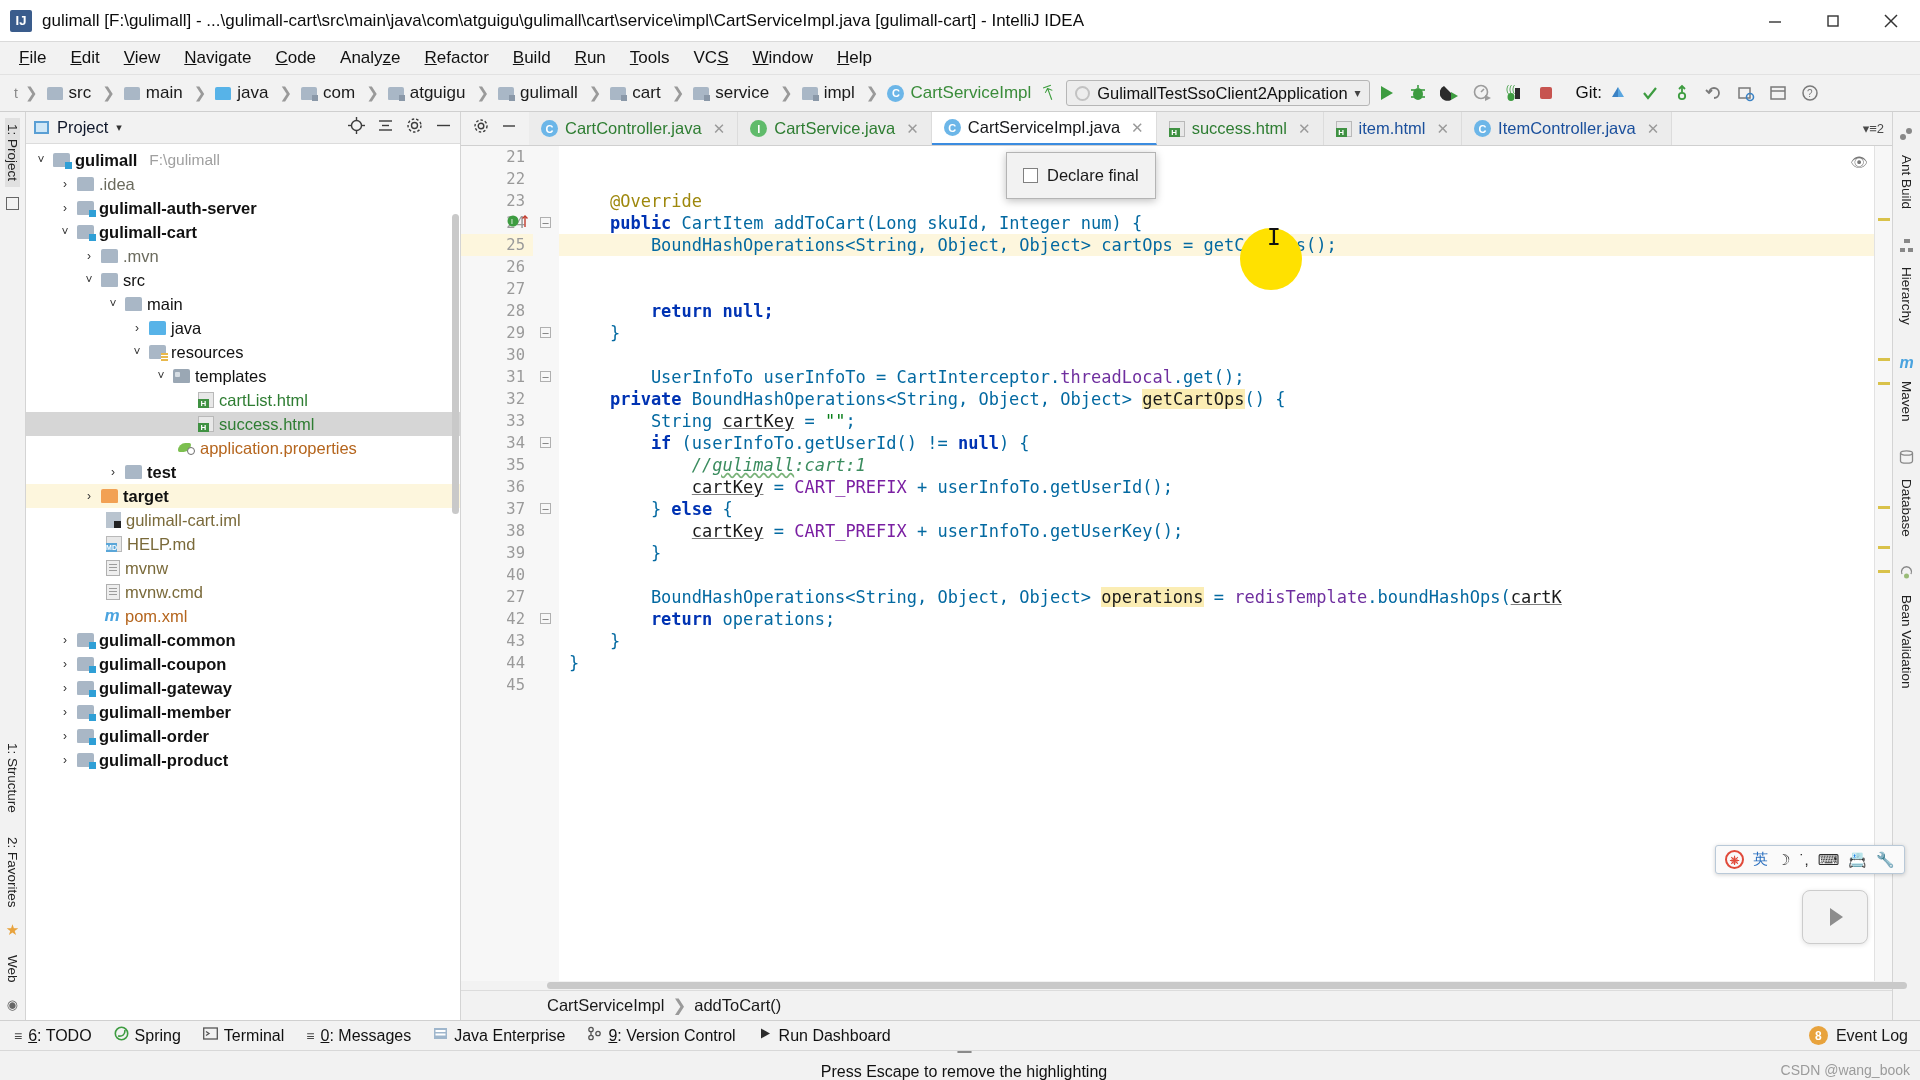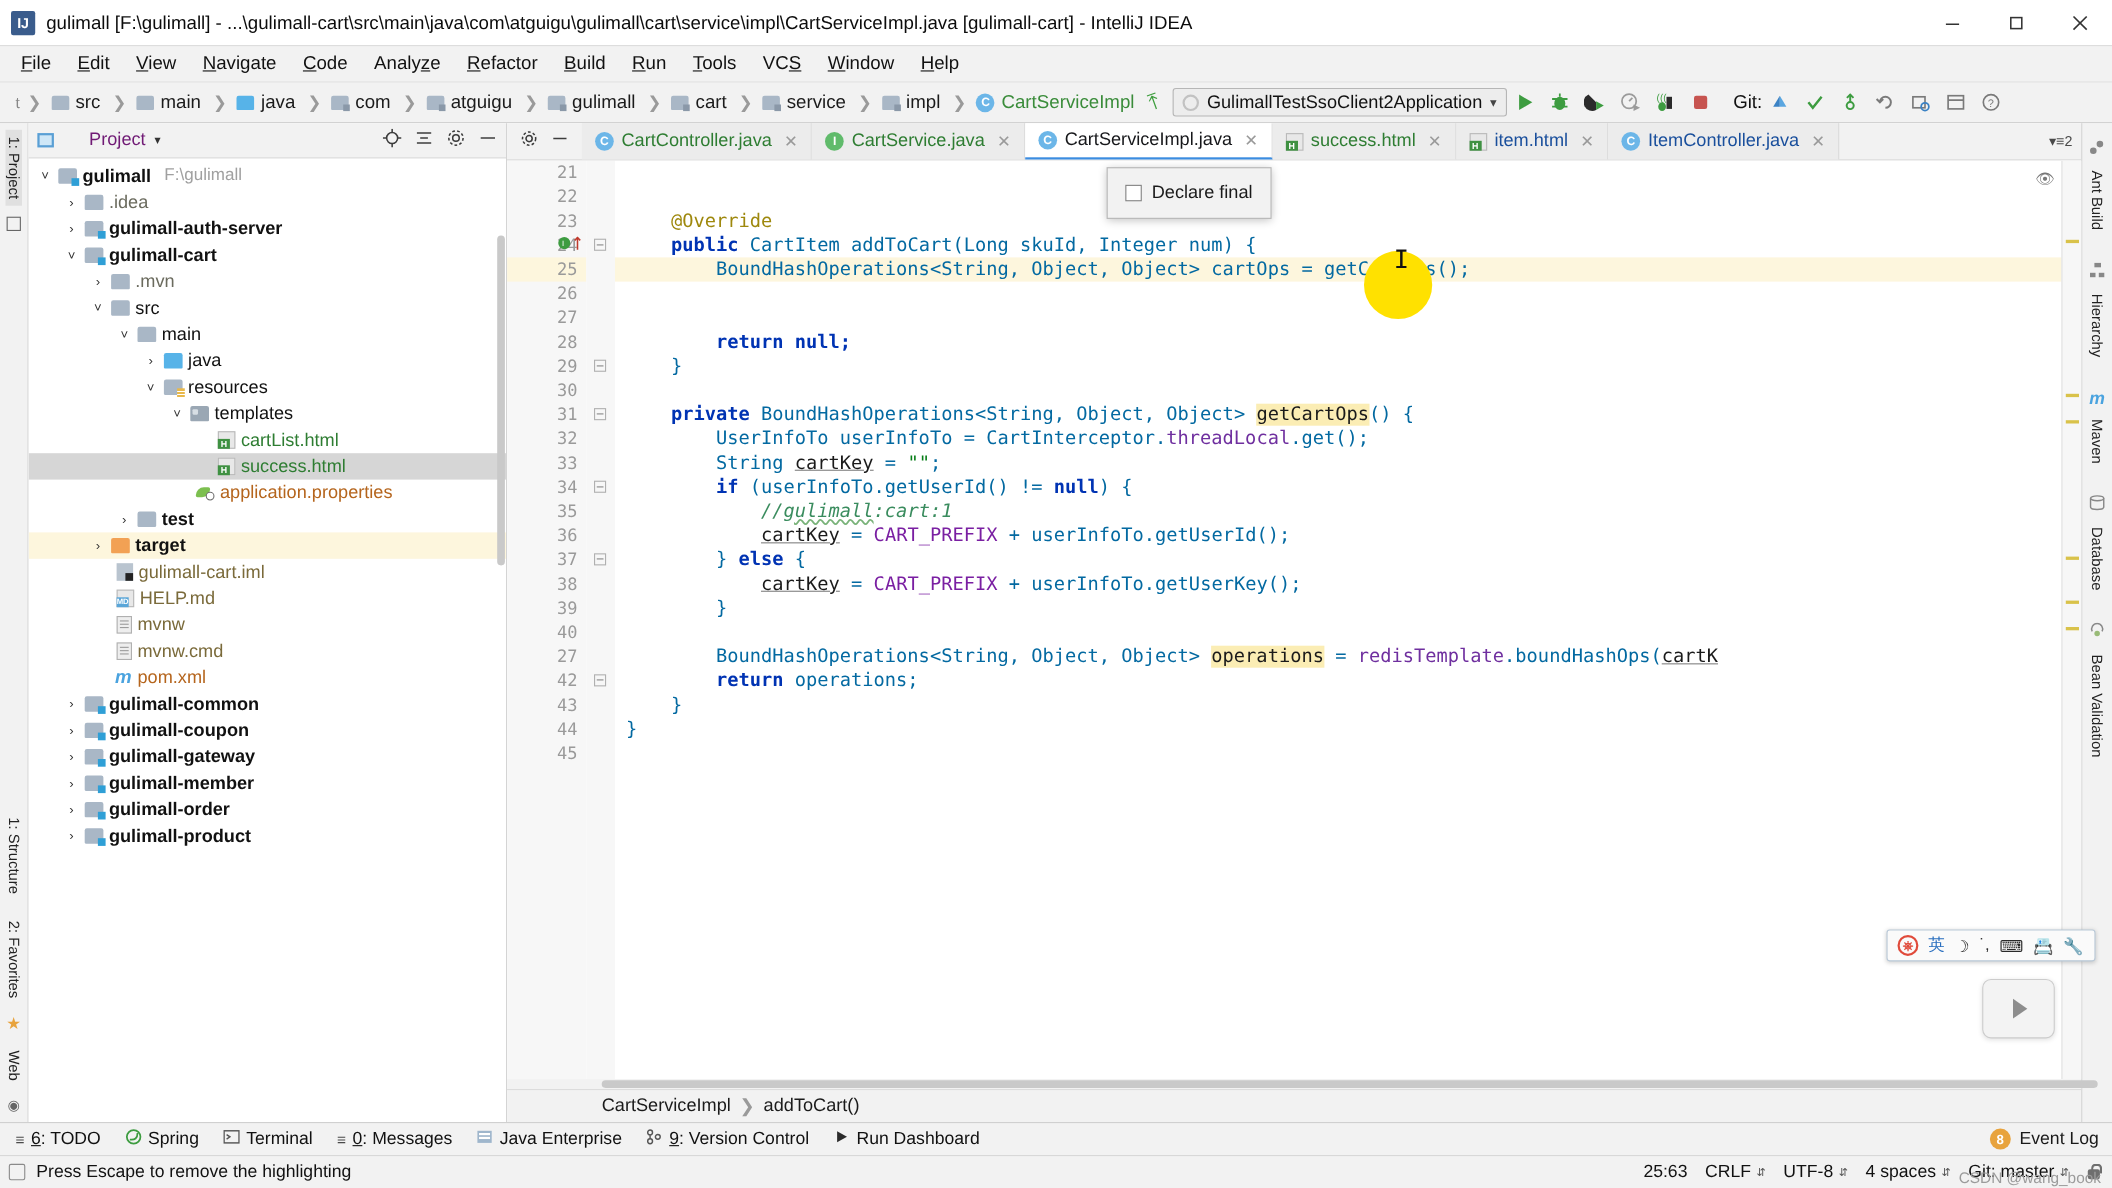--- a/index.html
+++ b/index.html
@@ -69,21 +69,21 @@
   .rail .vtxt { writing-mode:vertical-rl; font-size:13.5px; color:#222; padding:6px 0; white-space:nowrap;}
   .rail .vtxt.sel { background:#e0e0e0; }
   .rail .sq { width:13px;height:13px;border:1px solid #666; margin:10px 0 16px; }
   .rail-bot{margin-top:auto;display:flex;flex-direction:column;align-items:center;padding-bottom:8px;}
   .star{color:#e8a33d;font-size:15px;margin-top:8px;}
 
   
   .projpanel { width:435px; background:#ffffff; display:flex; flex-direction:column; border-right:1px solid #d4d4d4; min-width:0;}
   .proj-head { height:32px; display:flex; align-items:center; gap:8px; padding:0 8px; background:#f2f2f2; border-bottom:1px solid #dcdcdc;}
   .proj-head .sqico{width:15px;height:13px;border:2px solid #5a9fd4;background:#cfe7f7;}
-  .proj-head .ttl{font-size:16.5px;color:#701a75;margin-left:24px;}
+  .proj-head .ttl{font-size:16.5px;color:#0f172a;}
   .proj-head .chev{font-size:11px;color:#333;}
   .proj-head .acts{margin-left:auto;display:flex;gap:12px;align-items:center;color:#3c3c3c;}
   .tree { flex:1; overflow:hidden; padding-top:4px; font-size:16.5px; position:relative;}
   .trow { height:24px; display:flex; align-items:center; gap:5px; padding-right:6px; white-space:nowrap; }
   .trow.sel { background:#d6d6d6; }
   .trow.hl  { background:#fdf6dd; }
   .twist { width:14px; text-align:center; color:#333; font-size:12px; flex:0 0 auto;}
   .tlabel{ color:#111; }
   .tlabel.bold{font-weight:bold;}
   .tpath{ color:#a0a0a0; margin-left:7px; font-size:15.5px;}
@@ -187,21 +187,21 @@
   .toolbar-bottom{ height:30px; display:flex; align-items:center; gap:0; background:#f2f2f2;
                    border-top:1px solid #d0d0d0; padding-left:6px; font-size:16px; }
   .tw{ display:flex; align-items:center; gap:6px; padding:2px 14px 2px 8px; color:#111; white-space:nowrap;}
   .tw u{ text-decoration:underline; }
   .tw .gl{ color:#4a4a4a; font-size:14px; }
   .tw-right{ margin-left:auto; display:flex; align-items:center; gap:8px; padding-right:12px;}
   .badge-ev{ width:19px;height:19px;border-radius:50%;background:#e8a33d;color:#fff;font-size:12px;
              display:flex;align-items:center;justify-content:center;font-weight:bold;}
 
   .statusbar{ height:30px; display:flex; align-items:center; gap:10px; background:#f2f2f2;
-              border-top:1px solid #d8d8d8; padding-left:8px; font-size:16px; color:#111;}
+              border-top:1px solid #d8d8d8; padding-left:8px; font-size:16px; color:#111;flex-direction:column;}
   .statusbar .lamp{ width:15px;height:15px;border:1.5px solid #8a8a8a;border-radius:2px; }
   .sb-right{ margin-left:auto; display:flex; align-items:center; gap:16px; padding-right:10px;}
   .sb-right .it{ display:flex; align-items:center; gap:5px; }
   .sb-right .chev{ font-size:10px; color:#555; }
   .lockic{ width:13px;height:15px; position:relative; }
   .lockic::before{content:"";position:absolute;left:1px;top:5px;width:11px;height:9px;background:#6f6f6f;border-radius:2px;}
   .lockic::after{content:"";position:absolute;left:3.5px;top:0;width:6px;height:7px;border:2px solid #6f6f6f;
      border-bottom:none;border-radius:4px 4px 0 0;}
 
   
@@ -735,22 +735,22 @@
           <div class="cline">&nbsp;</div>
           <div class="cline">&nbsp;</div>
           <div class="cline"><span class="ann">    @Override</span></div>
           <div class="cline"><span class="k">    public</span> <span class="plain">CartItem addToCart(</span><span class="plain">Long skuId, Integer num) {</span></div>
           <div class="cline cur"><span class="plain">        BoundHashOperations&lt;String, Object, Object&gt; cartOps = getCartOps();</span></div>
           <div class="cline">&nbsp;</div>
           <div class="cline">&nbsp;</div>
           <div class="cline"><span class="k">        return null;</span></div>
           <div class="cline"><span class="plain">    }</span></div>
           <div class="cline">&nbsp;</div>
+          <div class="cline"><span class="plain">        UserInfoTo userInfoTo = CartInterceptor.</span><span class="fld">threadLocal</span><span class="plain">.get();</span></div>
           <div class="cline"><span class="k">    private</span> <span class="plain">BoundHashOperations&lt;String, Object, Object&gt; </span><span class="hlt">getCartOps</span><span class="plain">() {</span></div>
-          <div class="cline"><span class="plain">        UserInfoTo userInfoTo = CartInterceptor.</span><span class="fld">threadLocal</span><span class="plain">.get();</span></div>
           <div class="cline"><span class="plain">        String </span><span class="und">cartKey</span><span class="plain"> = </span><span class="str">""</span><span class="plain">;</span></div>
           <div class="cline"><span class="k">        if</span><span class="plain"> (userInfoTo.getUserId() != </span><span class="k">null</span><span class="plain">) {</span></div>
           <div class="cline"><span class="cmt">            //<u>gulimall</u>:cart:1</span></div>
           <div class="cline"><span class="plain">            </span><span class="und">cartKey</span><span class="plain"> = </span><span class="stat">CART_PREFIX</span><span class="plain"> + userInfoTo.getUserId();</span></div>
           <div class="cline"><span class="plain">        } </span><span class="k">else</span><span class="plain"> {</span></div>
           <div class="cline"><span class="plain">            </span><span class="und">cartKey</span><span class="plain"> = </span><span class="stat">CART_PREFIX</span><span class="plain"> + userInfoTo.getUserKey();</span></div>
           <div class="cline"><span class="plain">        }</span></div>
           <div class="cline">&nbsp;</div>
           <div class="cline"><span class="plain">        BoundHashOperations&lt;String, Object, Object&gt; </span><span class="hlt">operations</span><span class="plain"> = </span><span class="fld">redisTemplate</span><span class="plain">.boundHashOps(</span><span class="und">cartK</span></div>
           <div class="cline"><span class="k">        return</span><span class="plain"> operations;</span></div>

